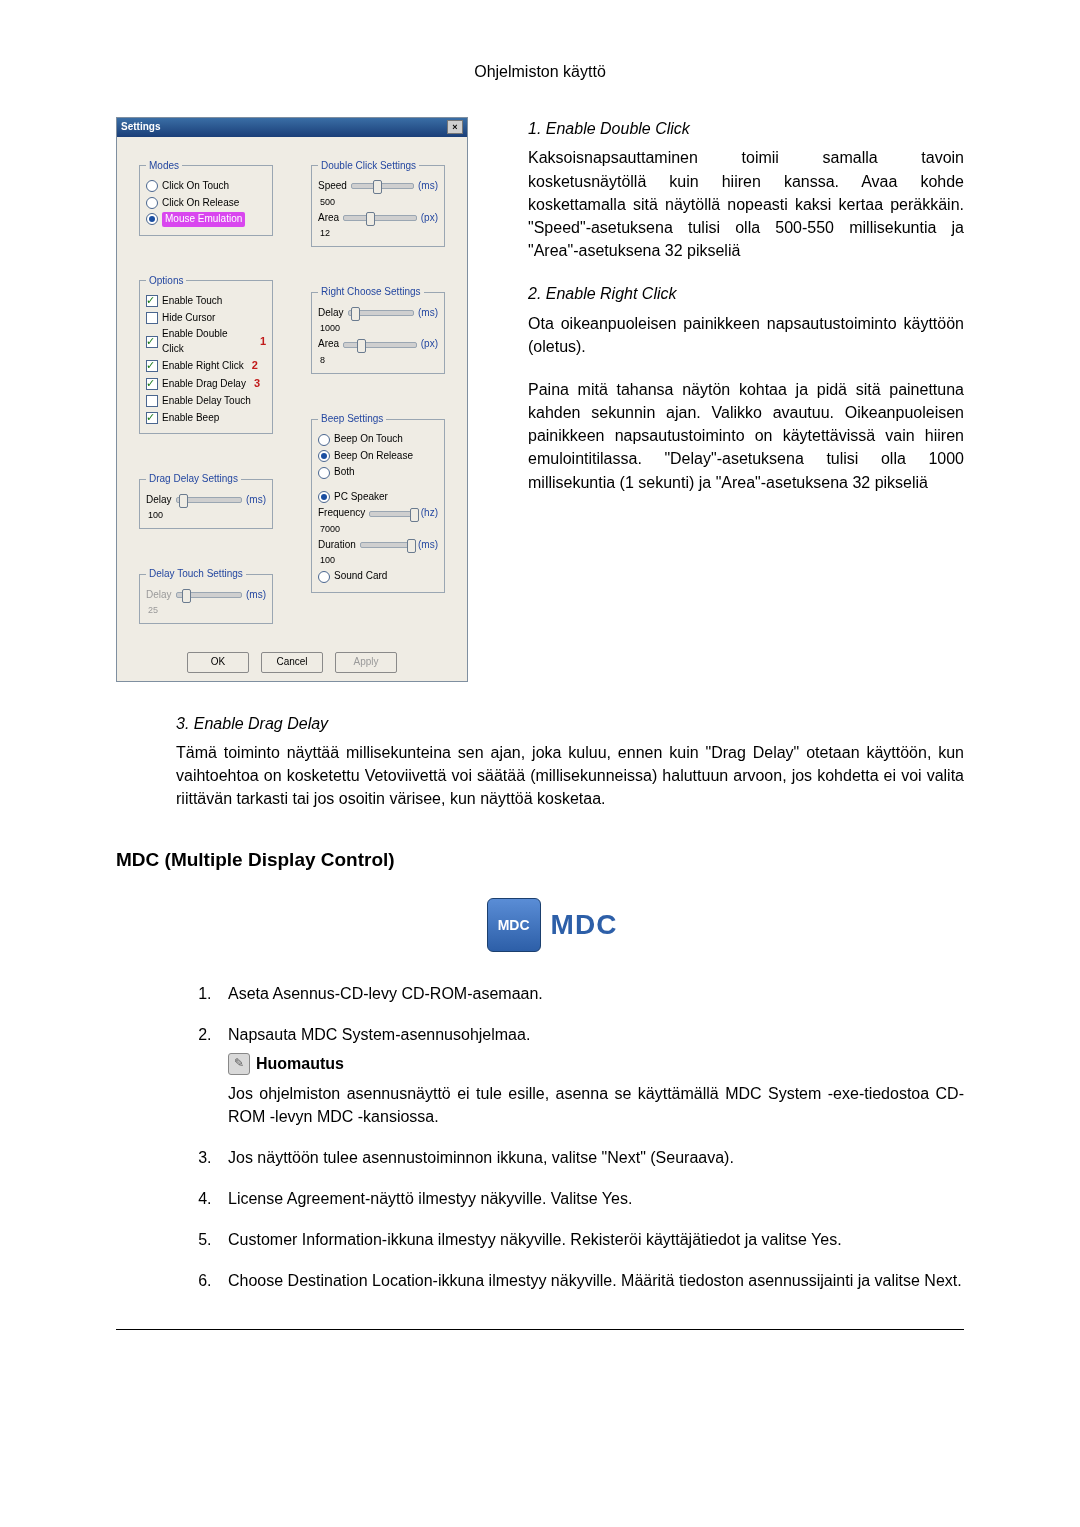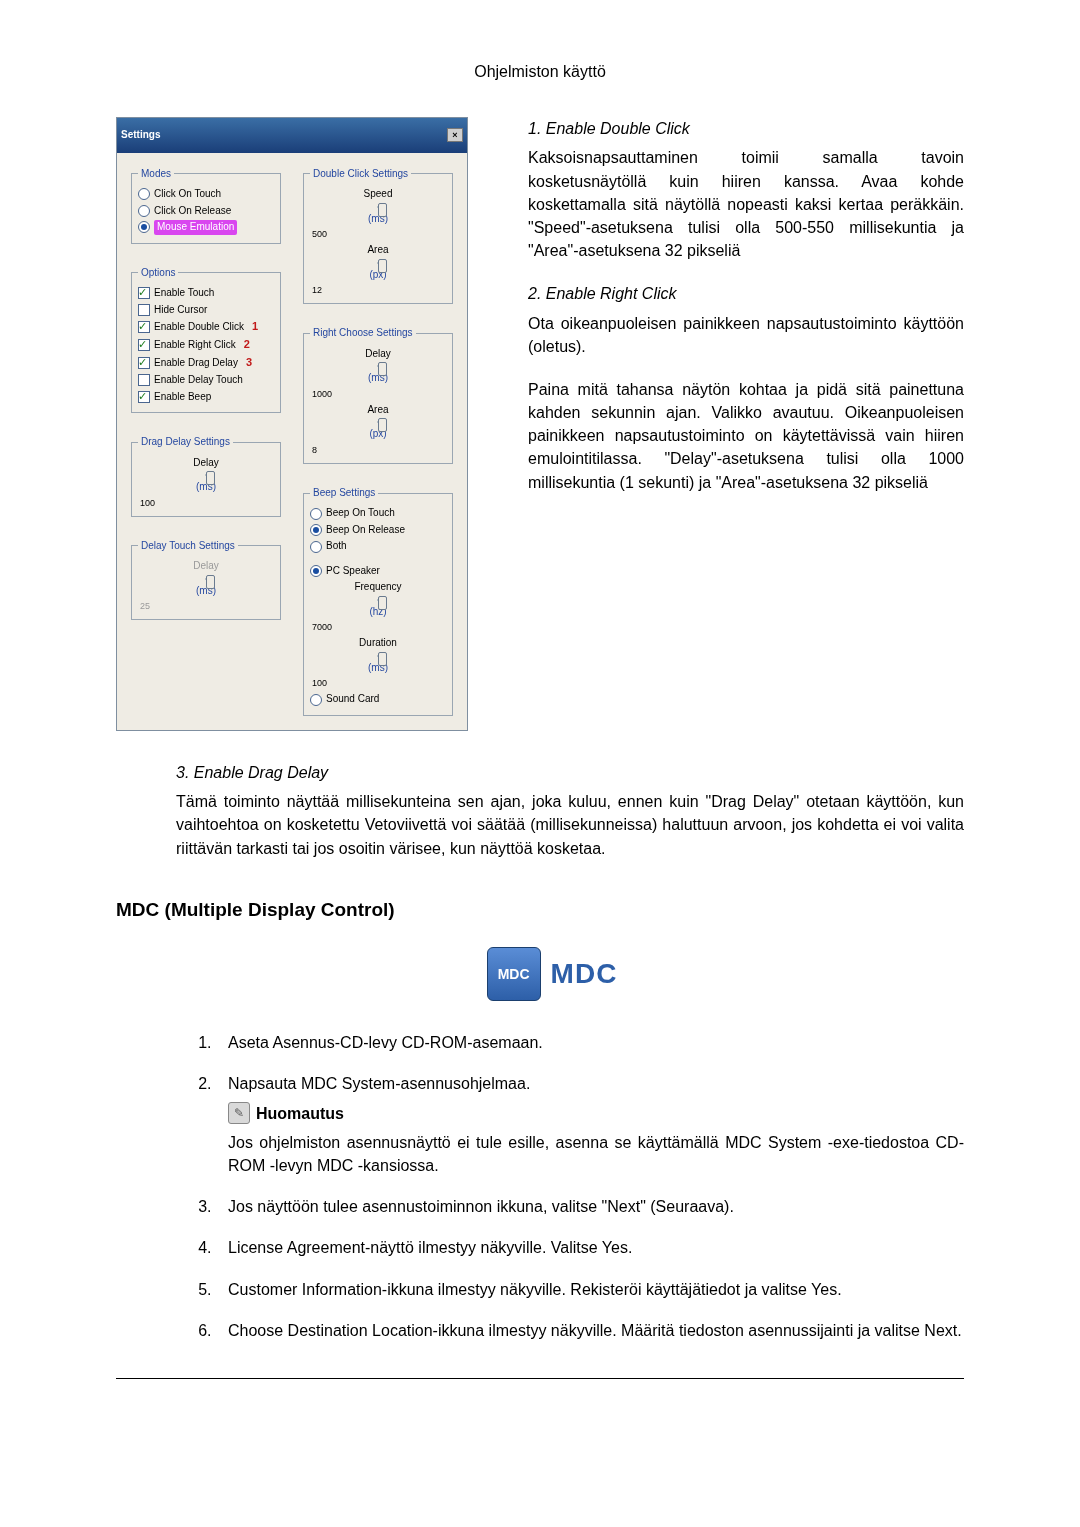--- a/index.html
+++ b/index.html
@@ -136,21 +136,21 @@
     font-family: Tahoma, Arial, sans-serif;
     font-size: 10px;
     color: #000;
   }
   .titlebar {
     background: linear-gradient(#3a6ea5,#1a3e78);
     color: #fff;
     display: flex;
     align-items: center;
     justify-content: space-between;
-    padding: 10px 4px;
+    padding: 2px 4px;
     font-weight: bold;
     font-size: 10px;
   }
   .titlebar .close-x {
     width: 14px;
     height: 12px;
     background: #cfcfcf;
     color: #000;
     font-size: 9px;
     line-height: 12px;
@@ -163,21 +163,21 @@
     padding: 6px;
   }
   .dlg-col {
     flex: 1;
     display: flex;
     flex-direction: column;
     gap: 6px;
   }
   fieldset {
     border: 1px solid #9aa6b2;
-    margin: 8px;
+    margin: 16px;
     padding: 4px 6px 6px 6px;
   }
   fieldset legend {
     padding: 0 3px;
     color: #2447a0;
     font-size: 10px;
   }
   .radio-row, .chk-row {
     display: flex;
     align-items: center;
@@ -217,21 +217,20 @@
     color: #c11a1a;
     font-weight: bold;
     margin-left: 4px;
     font-size: 11px;
   }
   .slider-row {
     display: flex;
     align-items: center;
     gap: 4px;
     margin: 2px 0;
-    flex-direction: column;
   }
   .slider-track {
     position: relative;
     flex: 1;
     height: 4px;
     background: #cfcfcf;
     border: 1px solid #9aa6b2;
     border-radius: 2px;
   }
   .slider-thumb {
@@ -437,20 +436,25 @@
                   </div>
                 <span class="unit">(ms)</span>
               </div>
               <div class="small-val">100</div>
               <div class="radio-row">
                 <span class="radio"></span>
                 <span>Sound Card</span>
               </div>
             </fieldset>
           </div>
+        </div>
+        <div class="dlg-buttons">
+          <div class="btn">OK</div>
+          <div class="btn">Cancel</div>
+          <div class="btn disabled">Apply</div>
         </div>
       </div>
     </div>
 
     <div class="text-col">
       <p class="italic-head">1. Enable Double Click</p>
       <p class="para">Kaksoisnapsauttaminen toimii samalla tavoin kosketusnäytöllä kuin hiiren kanssa. Avaa kohde koskettamalla sitä näytöllä nopeasti kaksi kertaa peräkkäin. "Speed"-asetuksena tulisi olla 500-550 millisekuntia ja "Area"-asetuksena 32 pikseliä</p>
       <p class="italic-head">2. Enable Right Click</p>
       <p class="para">Ota oikeanpuoleisen painikkeen napsautustoiminto käyttöön (oletus).</p>
       <p class="para">Paina mitä tahansa näytön kohtaa ja pidä sitä painettuna kahden sekunnin ajan. Valikko avautuu. Oikeanpuoleisen painikkeen napsautustoiminto on käytettävissä vain hiiren emulointitilassa. "Delay"-asetuksena tulisi olla 1000 millisekuntia (1 sekunti) ja "Area"-asetuksena 32 pikseliä</p>

